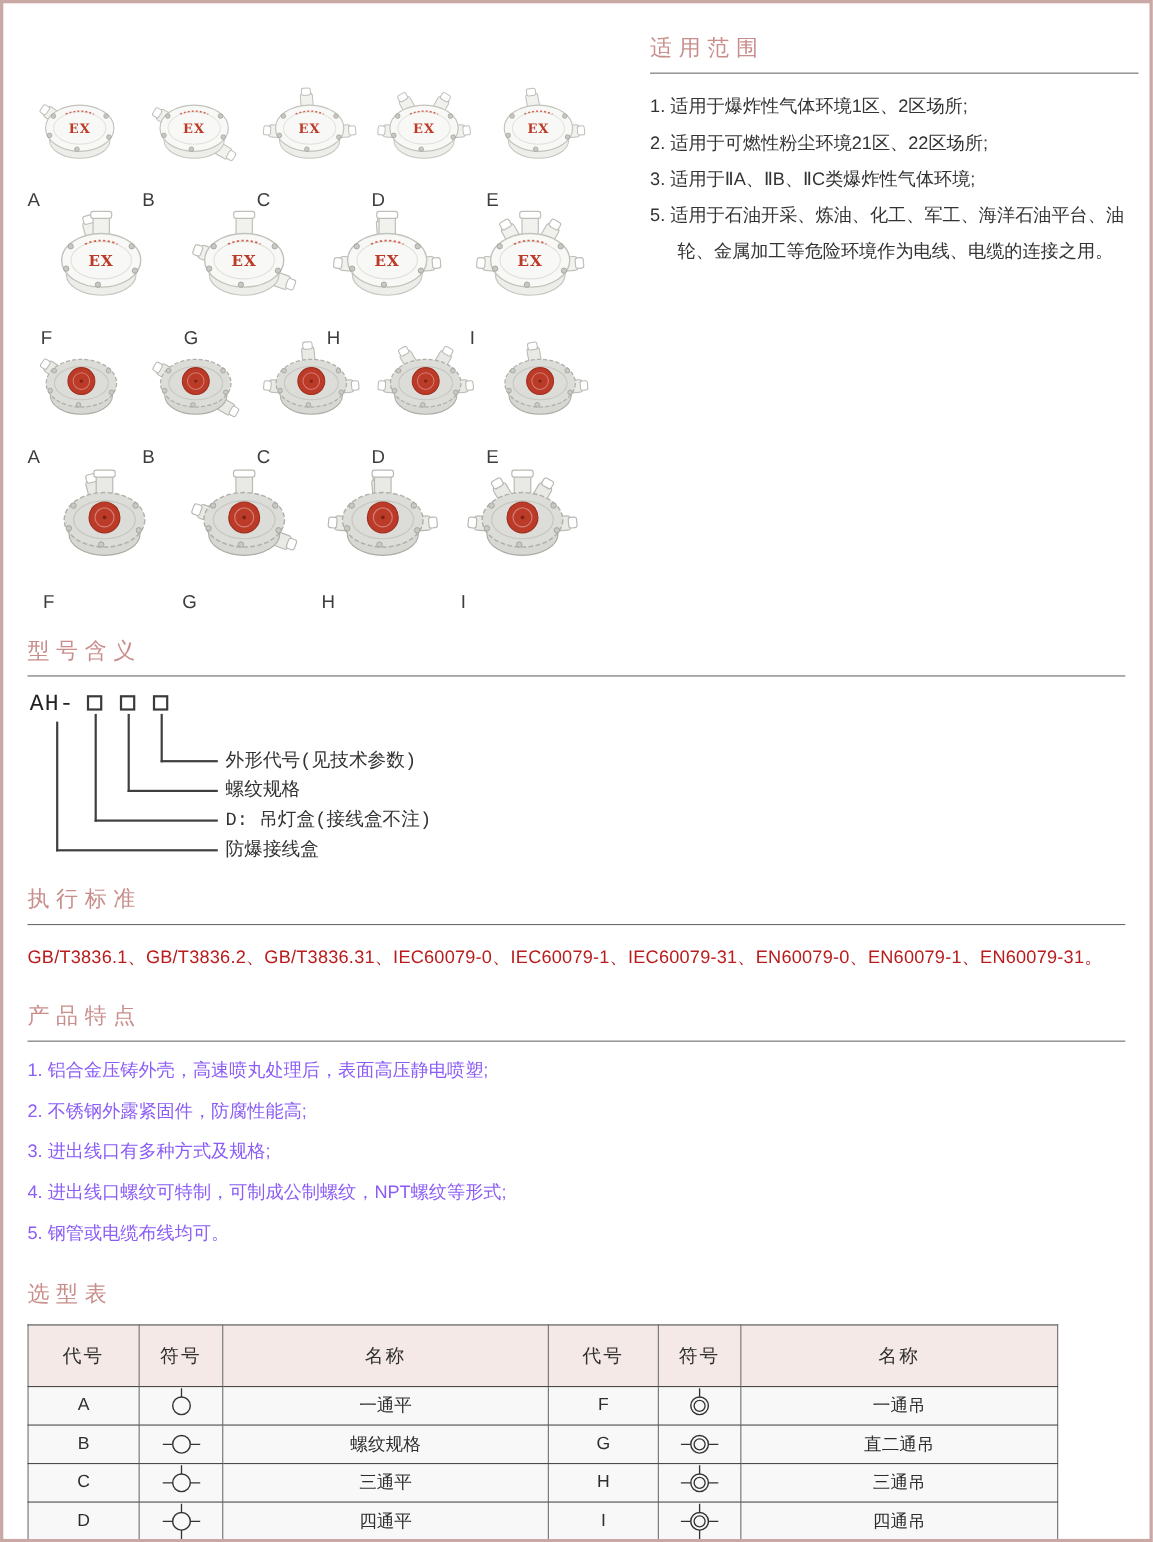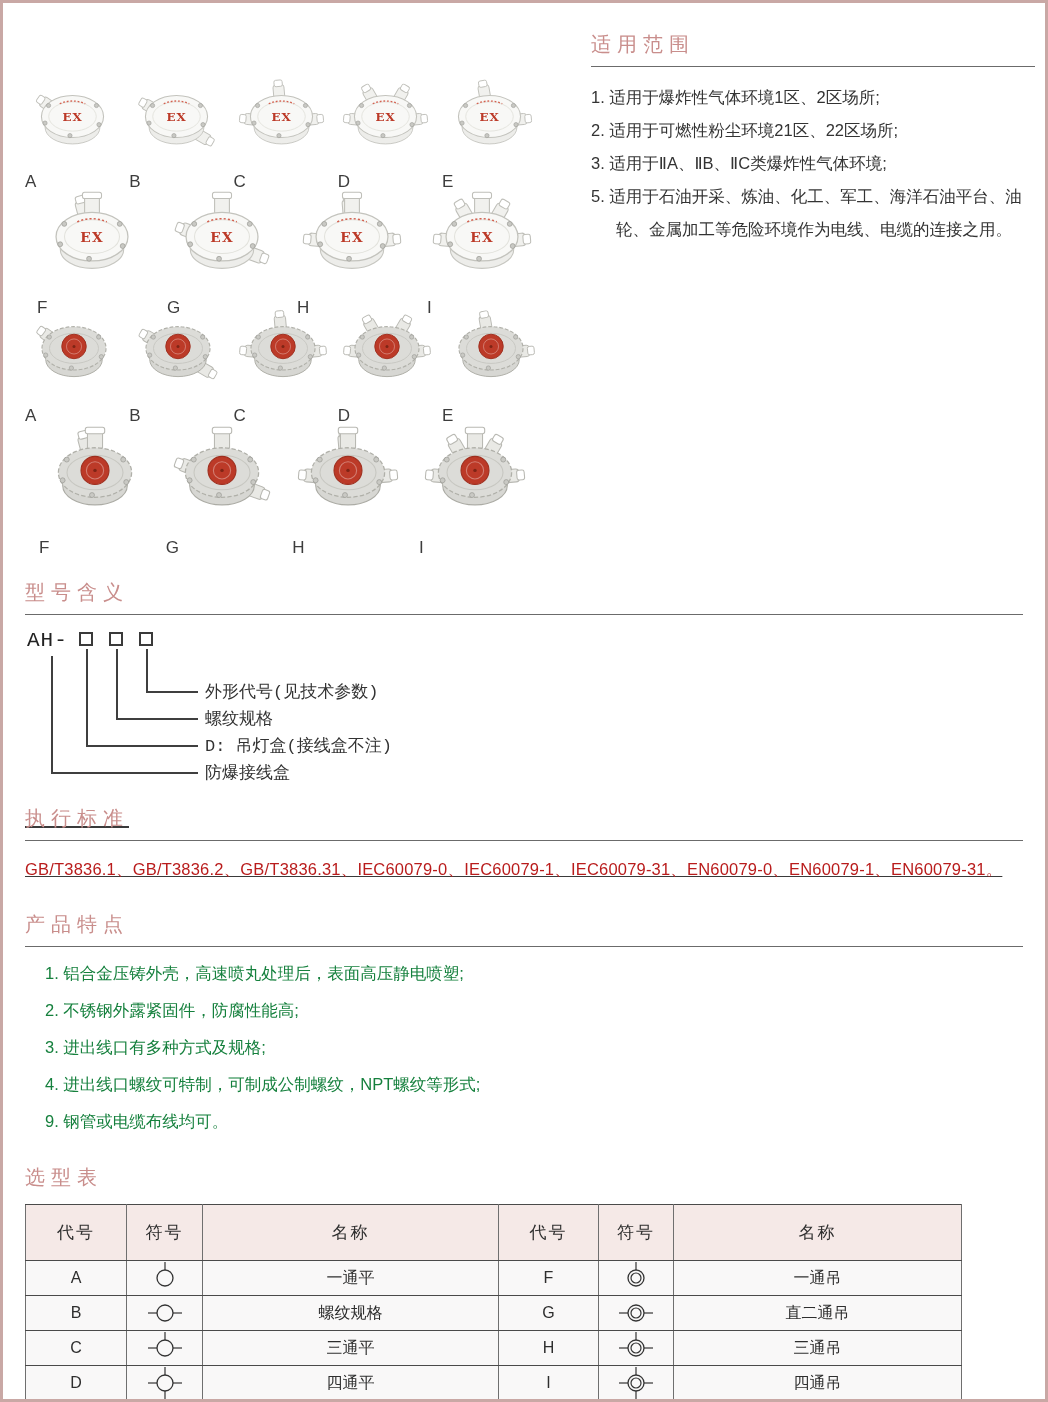--- a/index.html
+++ b/index.html
@@ -41,26 +41,26 @@
   .model-box{position:absolute;top:3px;width:14px;height:14px;border:2px solid #3a3a3a;}
   .mb1{left:54px;} .mb2{left:84px;} .mb3{left:114px;}
   .lshape{position:absolute;border-left:2px solid #3f3f3f;border-bottom:2px solid #3f3f3f;}
   .ls1{left:121px;top:20px;width:52px;height:44px;}
   .ls2{left:91px;top:20px;width:82px;height:71px;}
   .ls3{left:61px;top:20px;width:112px;height:98px;}
   .ls4{left:26px;top:27px;width:147px;height:118px;}
   .model-label{position:absolute;left:180px;font-size:17px;color:#333;line-height:20px;}
   .ml1{top:54px;} .ml2{top:81px;} .ml3{top:108px;} .ml4{top:135px;}
 
-  .standards-sec{margin-top:18px;text-decoration:underline;}
+  .standards-sec{margin-top:18px;}
   .standards-text{margin-top:18px;font-size:16.5px;color:#b91c1c;letter-spacing:.2px;}
 
   .features-sec{margin-top:30px;}
   .features-list{list-style:none;margin-top:8px;}
-  .features-list li{font-size:16.5px;line-height:37px;color:#15803d;padding-left:22px;text-indent:-22px;margin-left:20px;}
+  .features-list li{font-size:16.5px;line-height:37px;color:#8b5cf6;padding-left:22px;text-indent:-22px;}
 
   .selection-sec{margin-top:24px;}
   .sel-table{margin-top:14px;border-collapse:collapse;width:936px;table-layout:fixed;}
   .sel-table th,.sel-table td{border:1px solid #6f6f6f;border-top:1px solid #4a4a4a;border-bottom:1px solid #4a4a4a;text-align:center;font-weight:normal;color:#2e2e2e;}
   .sel-table thead th{background:var(--table-header-bg);height:56px;font-size:17px;letter-spacing:2px;}
   .sel-table tbody td{background:#f9f8f8;height:35px;font-size:16px;}
   .sym-cell svg{display:block;margin:0 auto;}
 </style>
 </head>
 <body>
@@ -590,21 +590,21 @@
     </section>
 
     <section class="features-sec">
       <h2 class="sec-title">产品特点</h2>
       <div class="rule"></div>
       <ul class="features-list">
         <li>1. 铝合金压铸外壳，高速喷丸处理后，表面高压静电喷塑;</li>
         <li>2. 不锈钢外露紧固件，防腐性能高;</li>
         <li>3. 进出线口有多种方式及规格;</li>
         <li>4. 进出线口螺纹可特制，可制成公制螺纹，NPT螺纹等形式;</li>
-        <li>9. 钢管或电缆布线均可。</li>
+        <li>5. 钢管或电缆布线均可。</li>
       </ul>
     </section>
 
     <section class="selection-sec">
       <h2 class="sec-title">选型表</h2>
       <table class="sel-table">
         <colgroup>
           <col style="width:101px">
             <col style="width:76px">
             <col style="width:296px">

